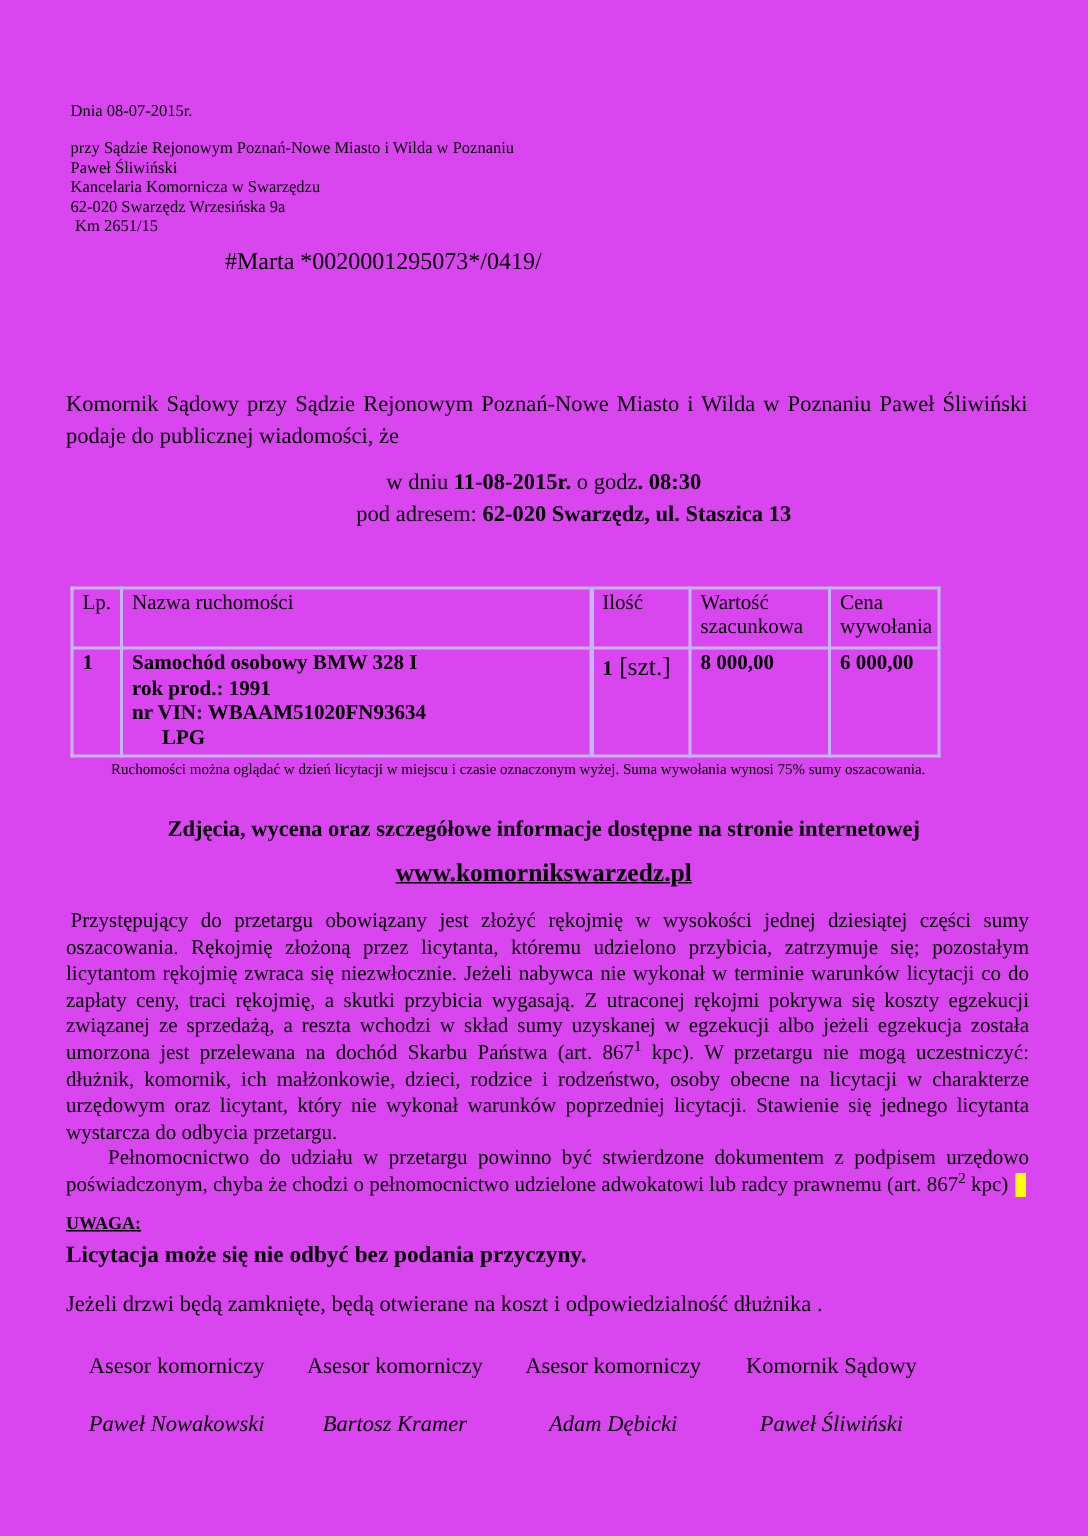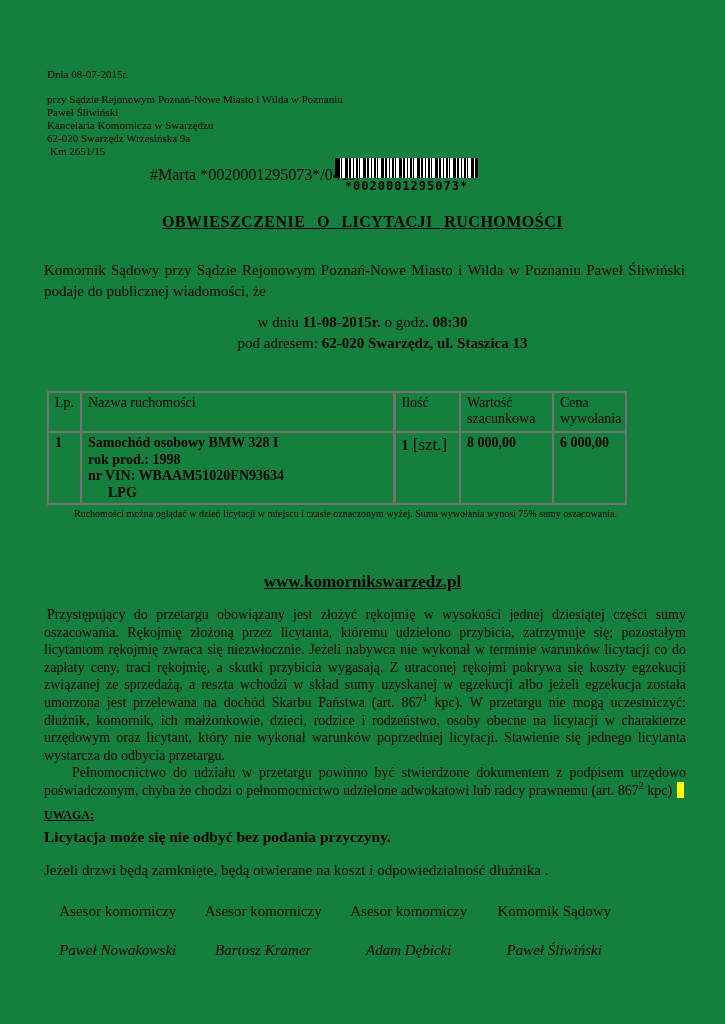--- a/index.html
+++ b/index.html
@@ -1,19 +1,19 @@
 <!DOCTYPE html>
 <html><head>
 <meta charset="utf-8">
 <style>
   * { margin:0; padding:0; box-sizing:border-box; }
   html,body { background:#888; }
   .page {
     position:relative; width:725px; height:1024px; margin:0 auto;
-    background:#15803d; color:#000;
+    background:#d946ef; color:#000;
     font-family:"Liberation Serif","DejaVu Serif",serif;
     overflow:hidden;
   }
   .abs { position:absolute; }
 
   
   .doc-header { left:47px; top:68px; font-size:11px; line-height:13px; }
   .doc-header .date-line { margin-bottom:12px; }
   .doc-header .km-line { padding-left:3px; }
 
@@ -47,21 +47,21 @@
   .where-line { left:0; top:335px; width:100%; text-align:center; font-size:15px;padding-left:40px; }
   .mode-line { left:44px; top:365px; width:641px; font-size:15px; }
   b, .b { font-weight:bold;margin-top:19px; }
 
   
   .items-table {
     left:47px; top:391px; border-collapse:collapse; table-layout:fixed;
     font-size:14px;
   }
   .items-table td, .items-table th {
-    border:2px solid #737373; vertical-align:top; text-align:left;
+    border:2px solid #c4b5fd; vertical-align:top; text-align:left;
     padding:2px 4px 2px 6px; font-weight:normal;
   }
   .items-table .col-qty { border-left-width:3px; }
   .items-table tr.head td { height:40px; }
   .items-table tr.data td { height:67px; font-weight:bold; }
   .item-name div { line-height:16.5px; }
   .item-name div.last { padding-left:4px;margin-left:16px; }
   .qty-unit { font-size:17px; font-weight:normal; }
 
   
@@ -93,28 +93,21 @@
   <div class="abs doc-header">
     <div class="date-line">Dnia 08-07-2015r.</div>
     <div>przy Sądzie Rejonowym Poznań-Nowe Miasto i Wilda w Poznaniu</div>
     <div>Paweł Śliwiński</div>
     <div>Kancelaria Komornicza w Swarzędzu</div>
     <div>62-020 Swarzędz Wrzesińska 9a</div>
     <div class="km-line">Km 2651/15</div>
   </div>
 
   <div class="abs ref-line">#Marta *0020001295073*/0419/</div>
-  <div class="abs barcode">
-    <div class="barcode-bars"></div>
-    <div class="barcode-text">*0020001295073*</div>
-  </div>
 
-  <div class="abs doc-title">
-    <span>OBWIESZCZENIE O LICYTACJI RUCHOMOŚCI</span>
-  </div>
 
   <div class="abs intro-par">Komornik Sądowy przy Sądzie Rejonowym Poznań-Nowe Miasto i Wilda w Poznaniu Paweł Śliwiński podaje do publicznej wiadomości, że</div>
   <div class="abs when-line"><span>w dniu </span><b>11-08-2015r.</b><span> o godz</span><b>. 08:30</b></div>
   <div class="abs where-line"><span>pod adresem: </span><b>62-020 Swarzędz, ul. Staszica 13</b></div>
 
   <table class="items-table abs">
     <colgroup>
       <col style="width:33px">
         <col style="width:313px">
         <col style="width:66px">
@@ -126,32 +119,33 @@
       <td>Lp.</td>
       <td>Nazwa ruchomości</td>
       <td class="col-qty">Ilość</td>
       <td>Wartość szacunkowa</td>
       <td>Cena wywołania</td>
     </tr>
     <tr class="data">
       <td>1</td>
       <td class="item-name">
         <div>Samochód osobowy BMW 328 I</div>
-        <div>rok prod.: 1998</div>
+        <div>rok prod.: 1991</div>
         <div>nr VIN: WBAAM51020FN93634</div>
         <div class="last">LPG</div>
       </td>
       <td class="col-qty"><span>1</span><span class="qty-unit"> [szt.]</span></td>
       <td>8 000,00</td>
       <td>6 000,00</td>
     </tr>
   </tbody>
     </table>
 
   <div class="abs view-par">Ruchomości można oglądać w dzień licytacji w miejscu i czasie oznaczonym wyżej. Suma wywołania wynosi 75% sumy oszacowania.</div>
+  <div class="abs photos-line">Zdjęcia, wycena oraz szczegółowe informacje dostępne na stronie internetowej</div>
   <div class="abs website-line">
     <a href="#">www.komornikswarzedz.pl</a>
   </div>
 
   <div class="abs terms-block">
     <div class="terms-par"><span>Przystępujący do przetargu obowiązany jest złożyć rękojmię w wysokości jednej dziesiątej części sumy oszacowania. Rękojmię złożoną przez licytanta, któremu udzielono przybicia, zatrzymuje się; pozostałym licytantom rękojmię zwraca się niezwłocznie. Jeżeli nabywca nie wykonał w terminie warunków licytacji co do zapłaty ceny, traci rękojmię, a skutki przybicia wygasają. Z utraconej rękojmi pokrywa się koszty egzekucji związanej ze sprzedażą, a reszta wchodzi w skład sumy uzyskanej w egzekucji albo jeżeli egzekucja została umorzona jest przelewana na dochód Skarbu Państwa (art. 867</span><sup>1</sup><span> kpc). W przetargu nie mogą uczestniczyć: dłużnik, komornik, ich małżonkowie, dzieci, rodzice i rodzeństwo, osoby obecne na licytacji w charakterze urzędowym oraz licytant, który nie wykonał warunków poprzedniej licytacji. Stawienie się jednego licytanta wystarcza do odbycia przetargu.</span></div>
     <div class="proxy-par"><span>Pełnomocnictwo do udziału w przetargu powinno być stwierdzone dokumentem z podpisem urzędowo poświadczonym, chyba że chodzi o pełnomocnictwo udzielone adwokatowi lub radcy prawnemu (art. 867</span><sup>2</sup><span> kpc)</span><span class="hl-mark"></span></div>
   </div>
 
   <div class="abs uwaga-head">UWAGA:</div>

